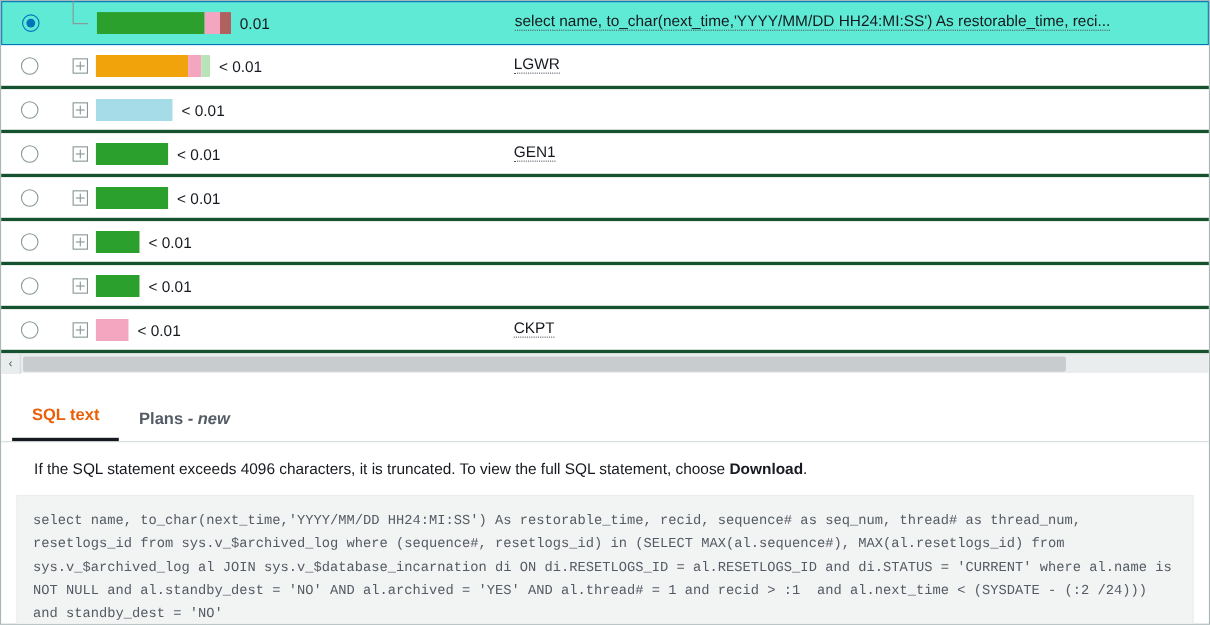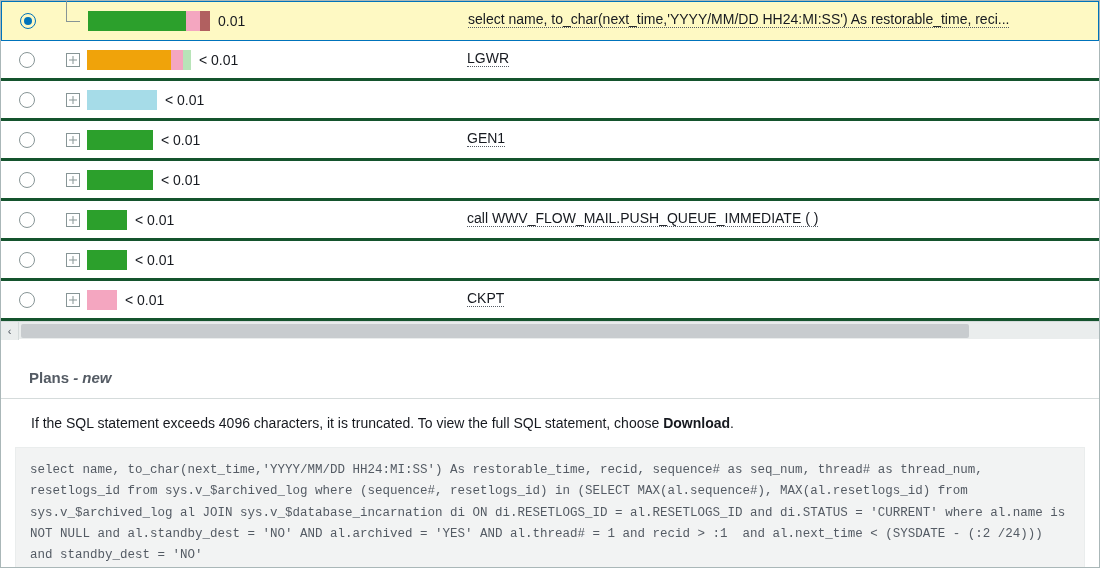--- a/index.html
+++ b/index.html
@@ -20,21 +20,21 @@
     width: 100%;
   }
   .row {
     display: flex;
     align-items: center;
     height: 40px;
     padding: 0 10px 0 18px;
     border-bottom: 3px solid #14532d;
   }
   .row.selected {
-    background: #fef9c3;
+    background: #5eead4;
     border: 1px solid #0073bb;
   }
   .cell-radio { width: 40px; display:flex; align-items:center; }
   .cell-expand { width: 28px; display:flex; align-items:center; justify-content:center; }
   .cell-bar {
     width: 370px;
     display: flex;
     align-items: center;
     gap: 8px;
   }
@@ -255,21 +255,20 @@
         </div>
         <div class="cell-expand">
           <div class="expand-box"></div>
         </div>
         <div class="cell-bar">
           <div class="bar">
             <div class="seg clr-green" style="width: 40px;"></div>
           </div>
           <span class="barval">&lt; 0.01</span>
         </div>
-        <div class="cell-sql"><span class="sqltext">call WWV_FLOW_MAIL.PUSH_QUEUE_IMMEDIATE ( )</span></div>
       </div>
       <div class="row">
         <div class="cell-radio">
           <div class="radio"></div>
         </div>
         <div class="cell-expand">
           <div class="expand-box"></div>
         </div>
         <div class="cell-bar">
           <div class="bar">
@@ -295,20 +294,21 @@
       </div>
     </div>
 
   <div class="hscroll">
     <div class="left-btn">‹</div>
     <div class="thumb"></div>
   </div>
 
   <div class="tabs-area">
     <div class="tabs" id="tabs">
+        <div class="tab active">SQL text</div>
         <div class="tab">Plans<span class="new"> - new</span></div>
       </div>
 
     <div class="note">
       <span>If the SQL statement exceeds 4096 characters, it is truncated. To view the full SQL statement, choose </span><b>Download</b><span>.</span>
     </div>
 
     <div class="codeblock">select name, to_char(next_time,'YYYY/MM/DD HH24:MI:SS') As restorable_time, recid, sequence# as seq_num, thread# as thread_num, resetlogs_id from sys.v_$archived_log where (sequence#, resetlogs_id) in (SELECT MAX(al.sequence#), MAX(al.resetlogs_id) from sys.v_$archived_log al JOIN sys.v_$database_incarnation di ON di.RESETLOGS_ID = al.RESETLOGS_ID and di.STATUS = 'CURRENT' where al.name is NOT NULL and al.standby_dest = 'NO' AND al.archived = 'YES' AND al.thread# = 1 and recid &gt; :1  and al.next_time &lt; (SYSDATE - (:2 /24))) and standby_dest = 'NO'</div>
   </div>
 </div>

